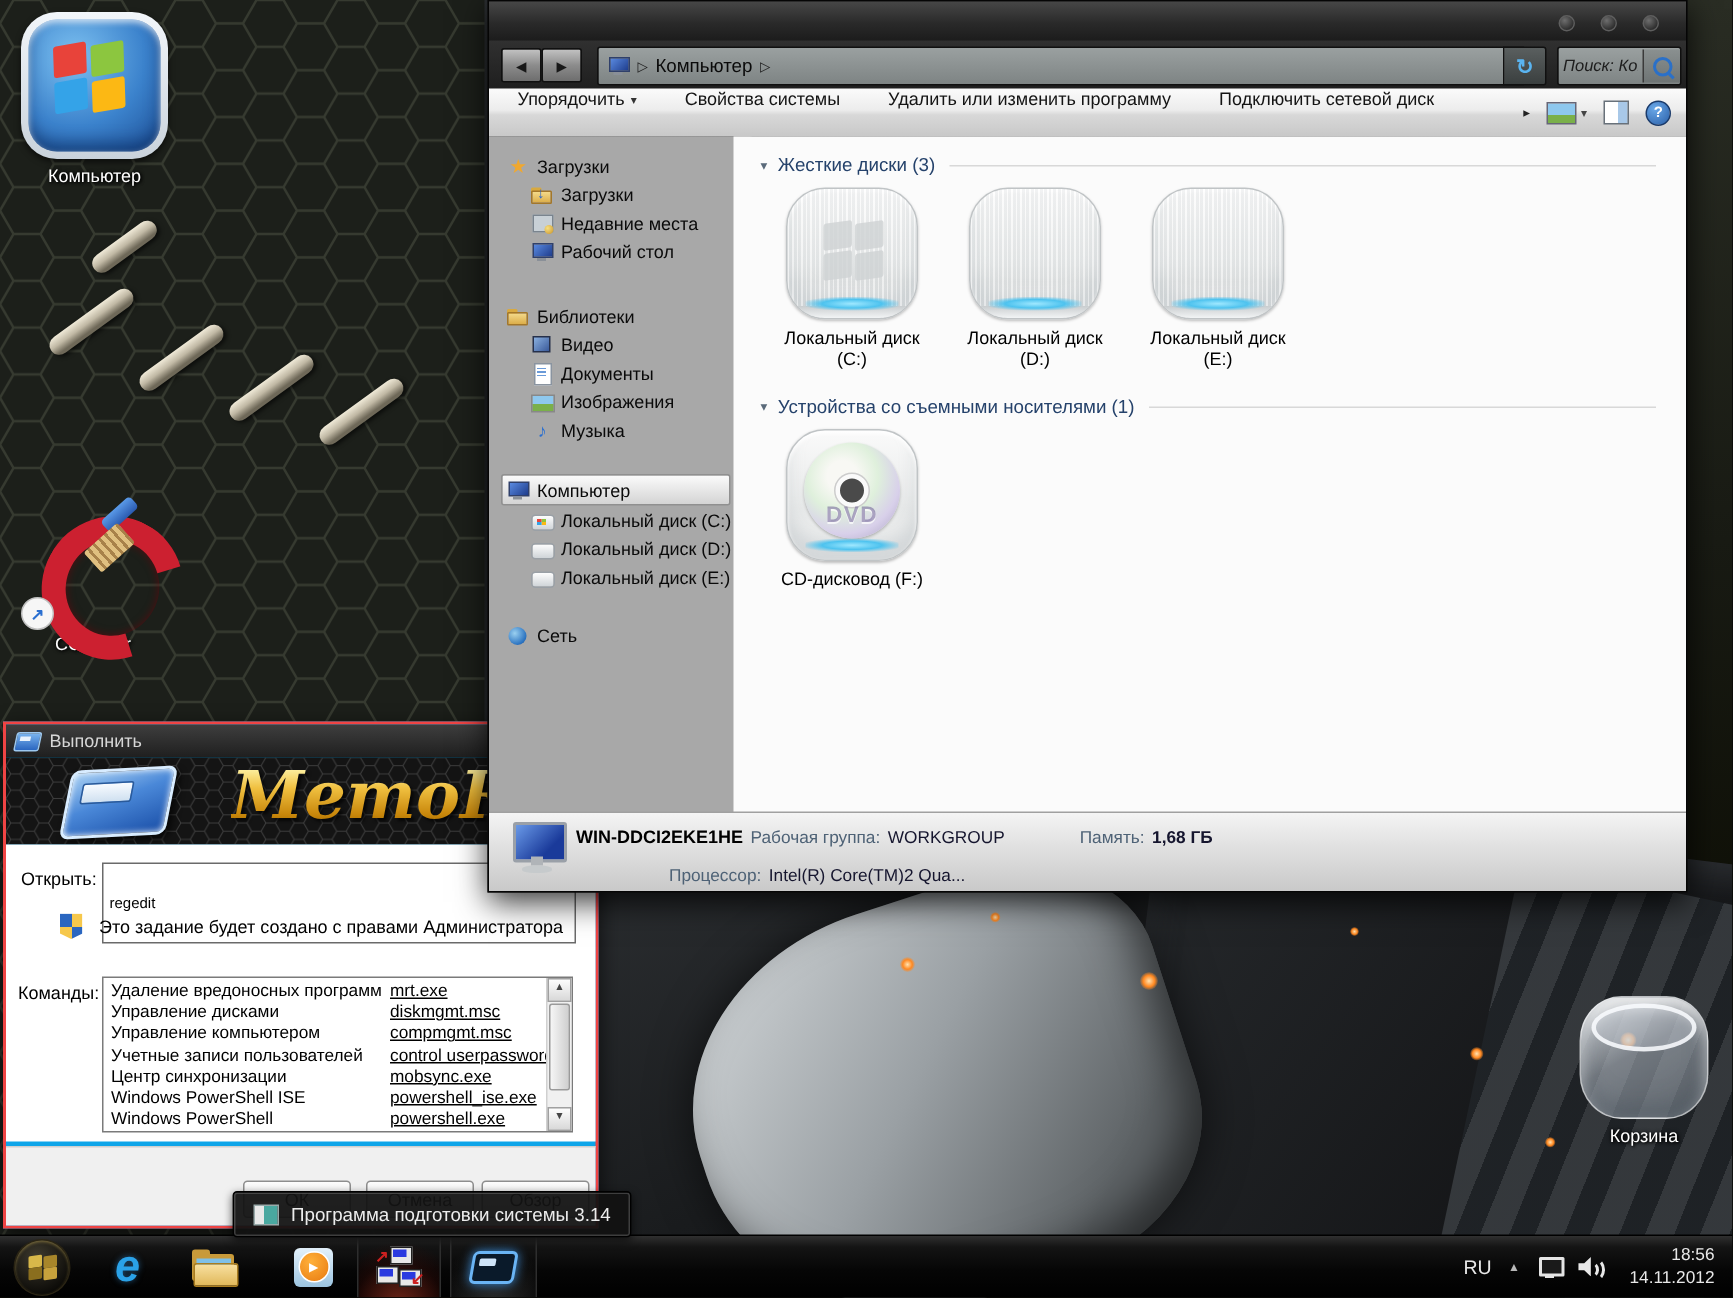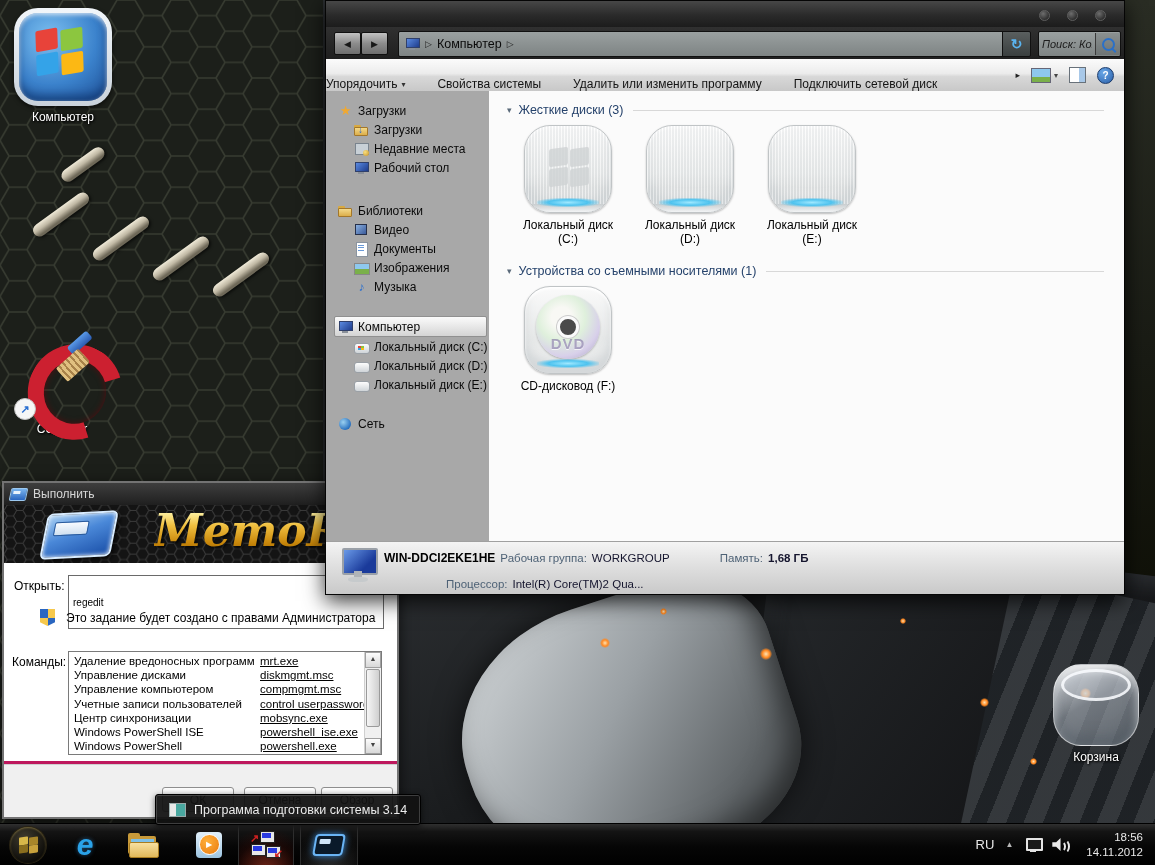--- a/index.html
+++ b/index.html
@@ -55,21 +55,21 @@
   
   .bin{position:relative;width:84px;height:80px;border-radius:28px/30px;
     background:linear-gradient(150deg,rgba(238,242,246,.92),rgba(182,190,200,.55) 45%,rgba(140,150,160,.5));
     border:1px solid rgba(255,255,255,.55);
     box-shadow:inset 0 -8px 14px rgba(80,90,100,.5),inset 0 6px 10px rgba(255,255,255,.85);}
   .bin-rim{position:absolute;left:7px;right:7px;top:4px;height:26px;border-radius:50%;
     border:3px solid rgba(250,252,255,.85);background:rgba(205,212,220,.35);}
 
   
   .run-dlg{position:absolute;left:2px;top:481px;width:393px;height:334px;z-index:2;
-    background:#be185d;border:2px solid #737373;box-shadow:0 4px 14px rgba(0,0,0,.7);}
+    background:#0ea5e9;border:2px solid #ef4444;box-shadow:0 4px 14px rgba(0,0,0,.7);}
   .run-title{height:22px;background:linear-gradient(#3e3e3e,#1f1f1f);display:flex;align-items:center;
     padding:0 6px;color:#d6d6d6;font-size:12px;gap:6px;}
   .mr-mini{width:15px;height:11px;transform:skewX(-12deg);border:1px solid #9cc8f0;border-radius:2px;
     background:linear-gradient(#7ab4ee,#2a66c0);position:relative;}
   .mr-mini i{position:absolute;left:2px;top:2px;width:7px;height:3px;background:#e8f2fc;display:block;}
   .run-banner{position:relative;height:58px;background:#0b0b0b;overflow:hidden;}
   .mr-logo{position:absolute;left:40px;top:7px;width:66px;height:42px;transform:skewX(-14deg) rotate(-3deg);
     background:linear-gradient(160deg,#a8d0f4,#4a88d8 45%,#1a4fa8);border:2px solid #d8ecff;border-radius:6px;
     box-shadow:3px 3px 5px rgba(0,0,0,.65),inset 0 0 4px #fff;}
   .mr-slot{position:absolute;left:7px;top:7px;width:32px;height:12px;border-radius:2px;border:1px solid #2a5a9a;
@@ -131,21 +131,21 @@
   .search input{flex:1;min-width:0;background:transparent;border:none;outline:none;font-size:11px;
     font-style:italic;color:#161616;padding:0 3px;font-family:"Liberation Sans",sans-serif;}
   .search input::placeholder{color:#1d1d1d;font-style:italic;opacity:1;}
   .mag-btn{width:24px;height:22px;display:flex;align-items:center;justify-content:center;
     background:linear-gradient(#8a9090,#6e7474);border-left:1px solid #3a3a3a;}
   .mag{position:relative;width:9px;height:9px;border:2px solid #2a70c8;border-radius:50%;}
   .mag::after{content:'';position:absolute;width:2px;height:5px;background:#2a70c8;
     right:-2px;bottom:-4px;transform:rotate(-45deg);}
   .x-cmdbar{position:absolute;left:0;right:0;top:58px;height:32px;
     background:linear-gradient(#fbfbfb,#ececec 45%,#d8d8d8 55%,#c8c8c8);border-bottom:1px solid #9a9a9a;
-    display:flex;align-items:flex-end;font-size:12px;color:#141414;padding-left:0;}
+    display:flex;align-items:flex-start;font-size:12px;color:#141414;padding-left:19px;}
   .cmd-item{margin-right:32px;display:flex;align-items:center;gap:4px;white-space:nowrap;}
   .cmd-item .dd{font-size:8px;color:#333;}
   .cmd-icons{position:absolute;right:10px;top:0;height:32px;display:flex;align-items:center;gap:11px;}
   .views-ic{width:18px;height:13px;border:1px solid #667;background:linear-gradient(#8ec8ee 0 60%,#7ab04a 60%);}
   .pane-ic{width:15px;height:14px;border:1px solid #68717a;background:linear-gradient(90deg,#fff 0 60%,#a8c8e8 60%);}
   .help-ic{width:15px;height:15px;border-radius:50%;background:radial-gradient(circle at 35% 30%,#6aa8e8,#2a5fa8);
     border:1px solid #1a3a6a;color:#fff;font-size:10px;font-weight:bold;display:flex;align-items:center;justify-content:center;}
   .more-ic{font-size:9px;color:#222;}
 
   .x-side{position:absolute;left:0;top:90px;width:162px;bottom:52px;background:#a8a8a8;
@@ -221,21 +221,21 @@
     letter-spacing:1px;color:rgba(110,95,150,.55);text-shadow:0 1px 0 rgba(255,255,255,.7);}
 
   .x-details{position:absolute;left:0;right:0;bottom:0;height:52px;
     background:linear-gradient(#f4f4f4,#e2e2e2 40%,#c9c9c9);border-top:1px solid #a0a0a0;
     font-size:11.5px;}
   .dp-mon{position:absolute;left:14px;top:6px;width:38px;height:38px;}
   .dp-screen{position:absolute;left:2px;top:0;width:32px;height:23px;border:2px solid #9aa0a8;border-radius:2px;
     background:linear-gradient(135deg,#6a9ae8,#1a3a9a 70%);}
   .dp-stand{position:absolute;left:14px;top:23px;width:8px;height:6px;background:#b0b4b8;}
   .dp-base{position:absolute;left:8px;top:29px;width:20px;height:5px;border-radius:40%;background:#c6cacc;}
-  .dp-row1{position:absolute;left:58px;top:9px;display:flex;gap:5px;align-items:center;white-space:nowrap;}
+  .dp-row1{position:absolute;left:58px;top:9px;display:flex;gap:5px;align-items:flex-end;white-space:nowrap;}
   .dp-row2{position:absolute;left:120px;top:36px;display:flex;gap:5px;white-space:nowrap;}
   .dp-name{font-weight:bold;color:#000;font-size:12px;}
   .dp-label{color:#4e6276;}
   .dp-val{color:#15152e;}
   .dp-val.b{font-weight:bold;}
   .dp-gap{width:40px;}
 
   
   .tooltip{position:absolute;left:155px;top:794px;height:29px;z-index:5;display:flex;align-items:center;gap:8px;
     padding:0 13px;background:rgba(18,18,18,.94);border:1px solid #000;border-radius:3px;

